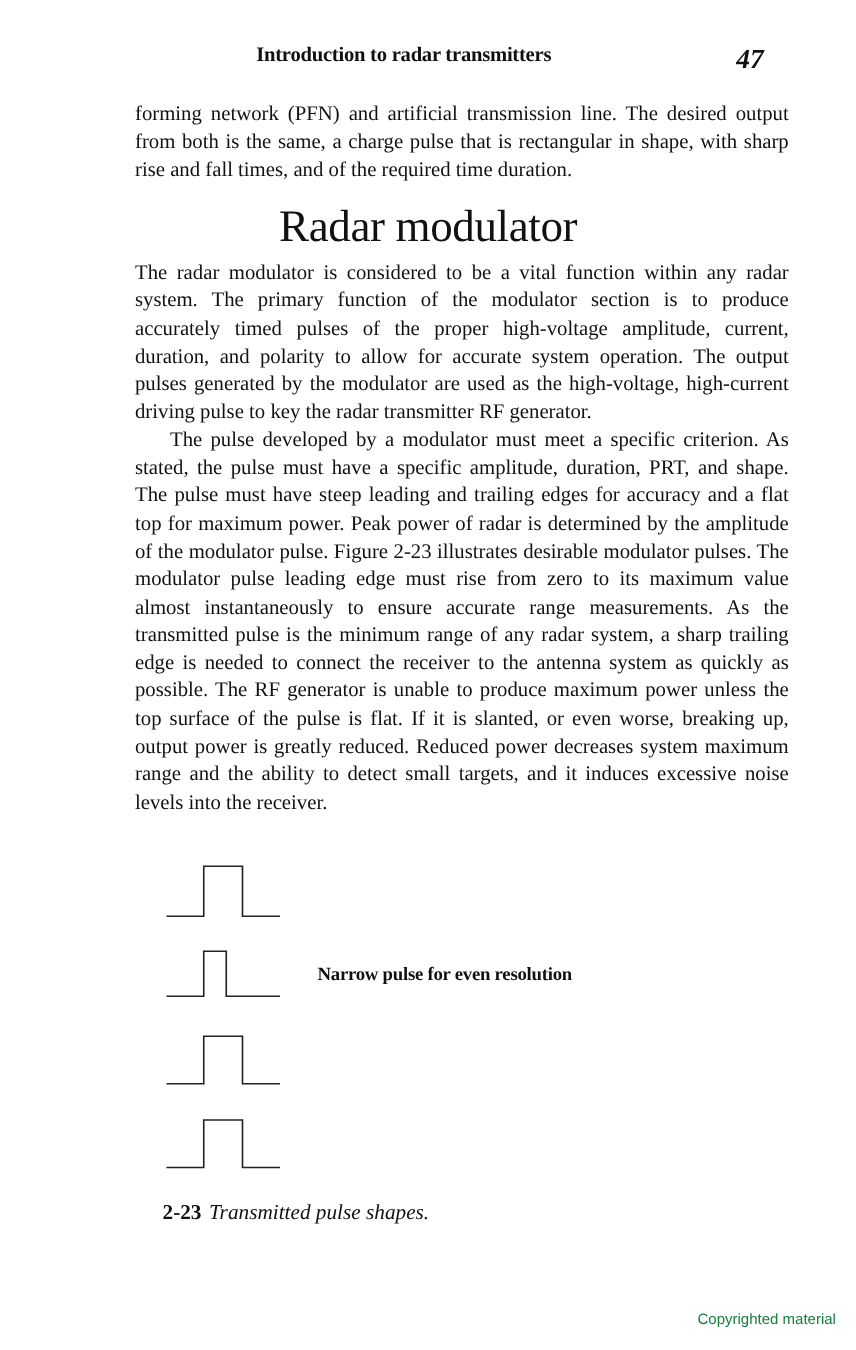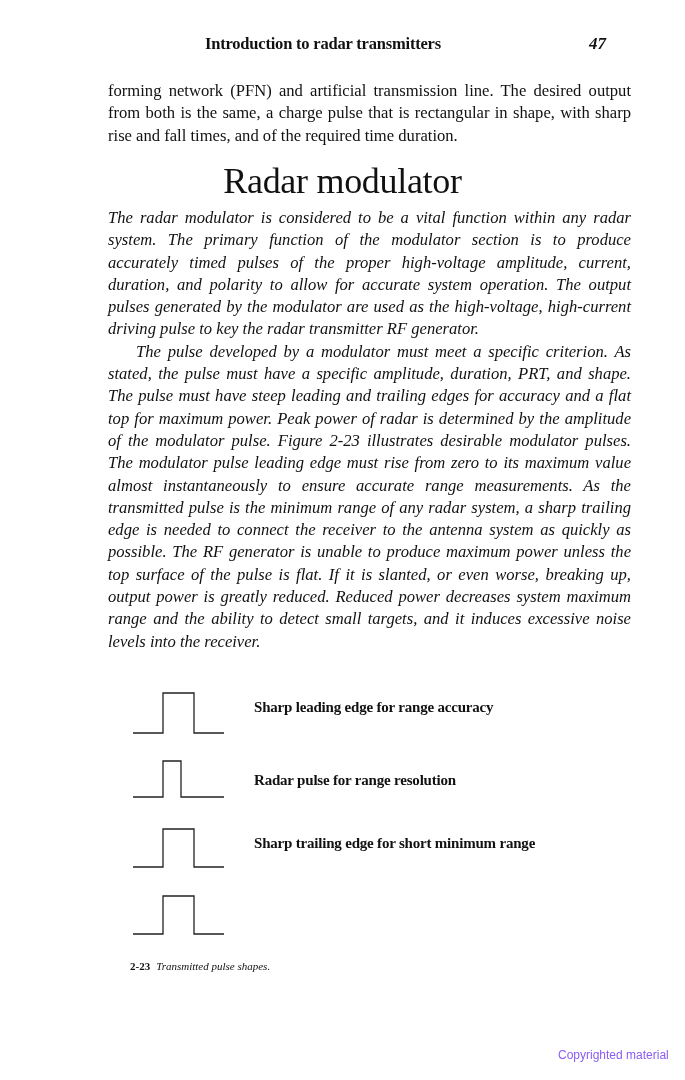--- a/index.html
+++ b/index.html
@@ -1,37 +1,37 @@
 <!DOCTYPE html>
 <html><head>
 <meta charset="utf-8">
 <style>
   html, body { margin:0; padding:0; background:#fff; }
   body { width:685px; height:1080px; position:relative; overflow:hidden;
          font-family:"Liberation Serif","DejaVu Serif",serif; color:#111; }
   .header { position:absolute; top:34px; left:0; width:634px; height:24px; }
   .running-head { position:absolute; left:205px; top:0; font-weight:bold; font-size:16.5px; letter-spacing:-0.2px; }
-  .page-num { position:absolute; left:589px; top:0; font-weight:bold; font-style:italic; font-size:17px; }
+  .page-num { position:absolute; left:589px; top:0; font-weight:bold; font-style:italic; font-size:22px; }
   .text { position:absolute; left:88px; width:523px; font-size:16.6px; line-height:22.3px;
           text-align:justify; text-align-last:left;margin-left:20px; }
   .t1 { top:80px; }
   .title { position:absolute; top:160px; left:0; width:685px; text-align:center;
            font-size:36px; font-weight:normal; letter-spacing:-0.3px; }
   .t2 { top:207px; }
-  .para { margin:0; text-indent:0;font-style:italic; }
+  .para { margin:0; text-indent:0; }
   .para.indent { text-indent:28px; }
   .figure { position:absolute; left:130px; top:690px; width:480px; }
   .row { position:absolute; left:0; width:480px; height:50px; }
   .row svg { position:absolute; left:3px; top:0; }
   .row .label { position:absolute; left:124px; font-weight:bold; font-size:15px; letter-spacing:-0.2px; }
-  .caption { position:absolute; left:130px; top:960px; font-size:11px;text-align:right; }
+  .caption { position:absolute; left:130px; top:960px; font-size:17px;text-align:right; }
   .caption .num { font-weight:bold; }
   .caption .cap { font-style:italic; margin-left:6px; }
   .watermark { position:absolute; left:558px; top:1048px; font-family:"Liberation Sans","DejaVu Sans",sans-serif;
-               font-size:12px; color:#8b5cf6; }
+               font-size:12px; color:#15803d; }
 </style>
 </head>
 <body>
 
 <div class="header">
   <span class="running-head">Introduction to radar transmitters</span>
   <span class="page-num">47</span>
 </div>
 
 <div class="text t1">forming network (PFN) and artificial transmission line. The desired output from both is the same, a charge pulse that is rectangular in shape, with sharp rise and fall times, and of the required time duration.</div>
@@ -41,33 +41,31 @@
 <div class="text t2">
   <p class="para">The radar modulator is considered to be a vital function within any radar system. The primary function of the modulator section is to produce accurately timed pulses of the proper high-voltage amplitude, current, duration, and polarity to allow for accurate system operation. The output pulses generated by the modulator are used as the high-voltage, high-current driving pulse to key the radar transmitter RF generator.</p>
   <p class="para indent">The pulse developed by a modulator must meet a specific criterion. As stated, the pulse must have a specific amplitude, duration, PRT, and shape. The pulse must have steep leading and trailing edges for accuracy and a flat top for maximum power. Peak power of radar is determined by the amplitude of the modulator pulse. Figure 2-23 illustrates desirable modulator pulses. The modulator pulse leading edge must rise from zero to its maximum value almost instantaneously to ensure accurate range measurements. As the transmitted pulse is the minimum range of any radar system, a sharp trailing edge is needed to connect the receiver to the antenna system as quickly as possible. The RF generator is unable to produce maximum power unless the top surface of the pulse is flat. If it is slanted, or even worse, breaking up, output power is greatly reduced. Reduced power decreases system maximum range and the ability to detect small targets, and it induces excessive noise levels into the receiver.</p>
 </div>
 
 <div class="figure">
   <div class="row" style="top:0px;">
     <svg width="100" height="52">
       <polyline points="0,43 30,43 30,3 61,3 61,43 91,43" fill="none" stroke="#222" stroke-width="1.3"></polyline>
     </svg>
-    <span class="label" style="top:9px;">Sharp leading edge for range accuracy</span>
   </div>
   <div class="row" style="top:68px;">
     <svg width="100" height="52">
       <polyline points="0,39 30,39 30,3 48,3 48,39 91,39" fill="none" stroke="#222" stroke-width="1.3"></polyline>
     </svg>
-    <span class="label" style="top:14px;">Radar pulse for range resolution</span>
+    <span class="label" style="top:14px;">Narrow pulse for even resolution</span>
   </div>
   <div class="row" style="top:136px;">
     <svg width="100" height="52">
       <polyline points="0,41 30,41 30,3 61,3 61,41 91,41" fill="none" stroke="#222" stroke-width="1.3"></polyline>
     </svg>
-    <span class="label" style="top:9px;">Sharp trailing edge for short minimum range</span>
   </div>
   <div class="row" style="top:203px;">
     <svg width="100" height="52">
       <polyline points="0,41 30,41 30,3 61,3 61,41 91,41" fill="none" stroke="#222" stroke-width="1.3"></polyline>
     </svg>
   </div>
 </div>
 
 <div class="caption">
   <span class="num">2-23</span><span class="cap">Transmitted pulse shapes.</span>

